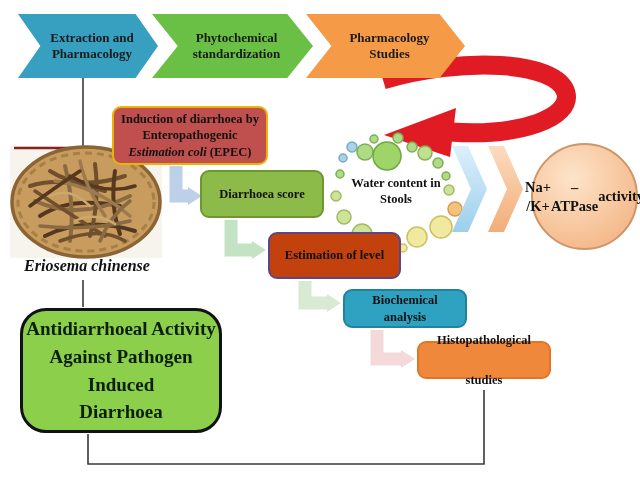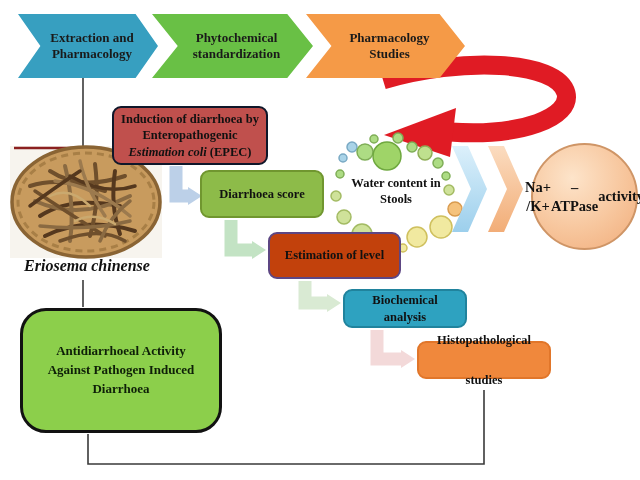--- a/index.html
+++ b/index.html
@@ -18,21 +18,21 @@
   .chev-blue  .chev-shape { background:#379fc0; }
   .chev-green { left:152px; width:161px; }
   .chev-green .chev-shape { background:#69c045; }
   .chev-orange{ left:306px; width:159px; }
   .chev-orange .chev-shape { background:#f59a47; }
 
   
   .fbox { position:absolute; border-radius:9px; display:flex; flex-direction:column;
     align-items:center; justify-content:center; text-align:center;
     font-weight:bold; font-size:12.5px; line-height:1.3; color:#111; }
-  .fbox-red    { left:112px; top:106px; width:156px; height:59px; background:#c0504d; border:2px solid #0f172a; }
+  .fbox-red    { left:112px; top:106px; width:156px; height:59px; background:#c0504d; border:2px solid #eab308; }
   .fbox-green  { left:200px; top:170px; width:124px; height:48px; background:#8dbb49; border:2px solid #70962f; }
   .fbox-purple { left:268px; top:232px; width:133px; height:47px; background:#c2410c; border:2px solid #5d4683; }
   .fbox-teal   { left:343px; top:289px; width:124px; height:39px; background:#2ea2c0; border:2px solid #20839d; }
   .fbox-orange { left:417px; top:341px; width:134px; height:38px; background:#f0883c; border:2px solid #e1762a;gap:24px; }
 
   
   .water-label { position:absolute; left:334px; top:176px; width:124px; text-align:center;
     font-weight:bold; font-size:12.5px; line-height:1.25; color:#111; }
 
   
@@ -42,21 +42,21 @@
     text-align:center; font-weight:bold; font-size:14.5px; line-height:1.3; color:#111; }
 
   
   .plant-caption { position:absolute; left:6px; top:257px; width:162px; text-align:center;
     font-weight:bold; font-style:italic; font-size:16px; color:#111; }
 
   
   .outcome { position:absolute; left:20px; top:308px; width:202px; height:125px;
     background:#8ccf4b; border:3px solid #121212; border-radius:26px;
     display:flex; flex-direction:column; align-items:center; justify-content:center;
-    text-align:center; font-weight:bold; font-size:13px; line-height:1.45; color:#0e1f08; }
+    text-align:center; font-weight:bold; font-size:19px; line-height:1.45; color:#0e1f08; }
 </style>
 </head>
 <body>
 
 <div class="canvas">
 
   <svg class="layer" viewBox="0 0 640 480">
     <defs>
       <linearGradient id="gBlueChev" x1="0" y1="0" x2="0" y2="1">
         <stop offset="0" stop-color="#dcf0fb"></stop>

